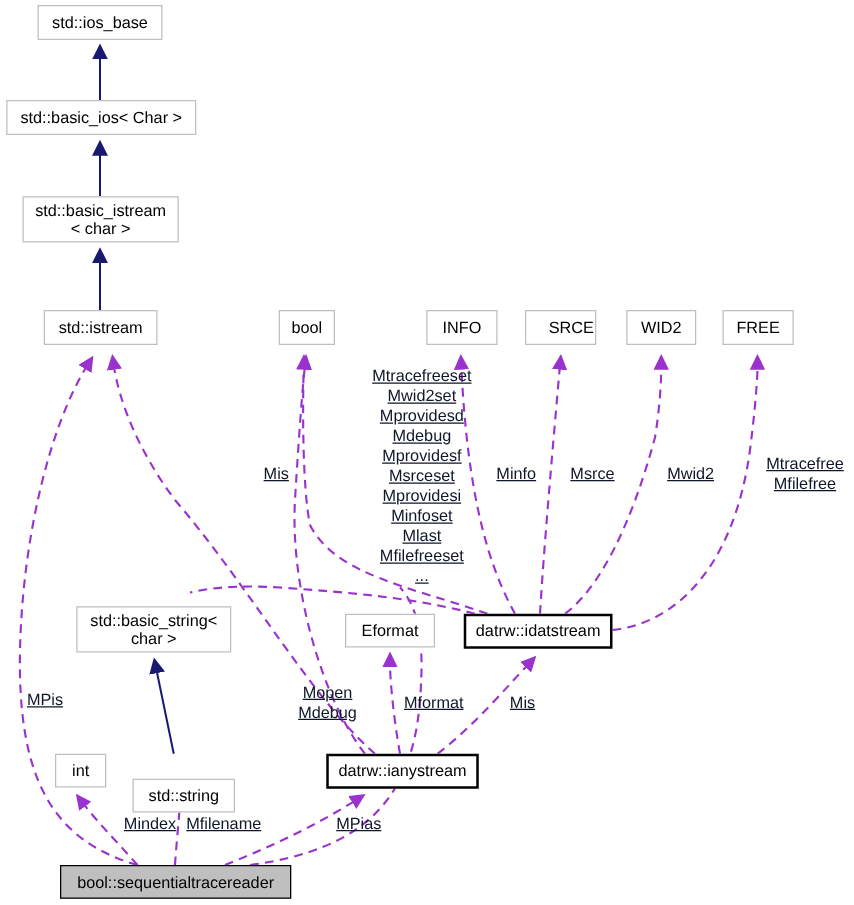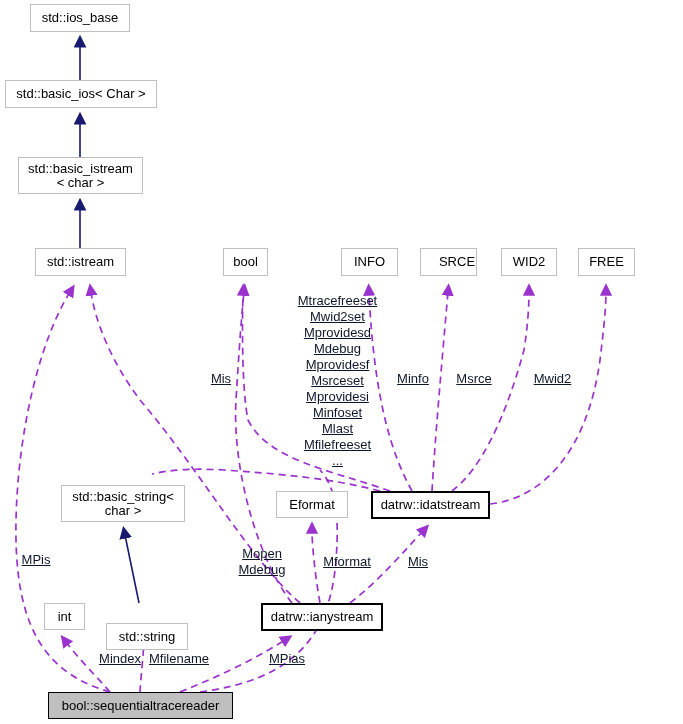--- a/index.html
+++ b/index.html
@@ -163,20 +163,22 @@
 ...</div>
 
   <div class="edge-label" style="left:205px; top:371px; width:32px; text-align:center;">Mis</div>
 
   <div class="edge-label" style="left:393px; top:371px; width:40px; text-align:center;">Minfo</div>
 
   <div class="edge-label" style="left:452px; top:371px; width:44px; text-align:center;">Msrce</div>
 
   <div class="edge-label" style="left:529px; top:371px; width:47px; text-align:center;">Mwid2</div>
 
+  <div class="edge-label multi" style="left:609px; top:363px; width:70px; text-align:center;">Mtracefree
+Mfilefree</div>
 
   <div class="edge-label" style="left:16px; top:552px; width:40px; text-align:center;">MPis</div>
 
   <div class="edge-label multi" style="left:231px; top:546px; width:62px; text-align:center;">Mopen
 Mdebug</div>
 
   <div class="edge-label" style="left:318px; top:554px; width:58px; text-align:center;">Mformat</div>
 
   <div class="edge-label" style="left:402px; top:554px; width:32px; text-align:center;">Mis</div>
 

